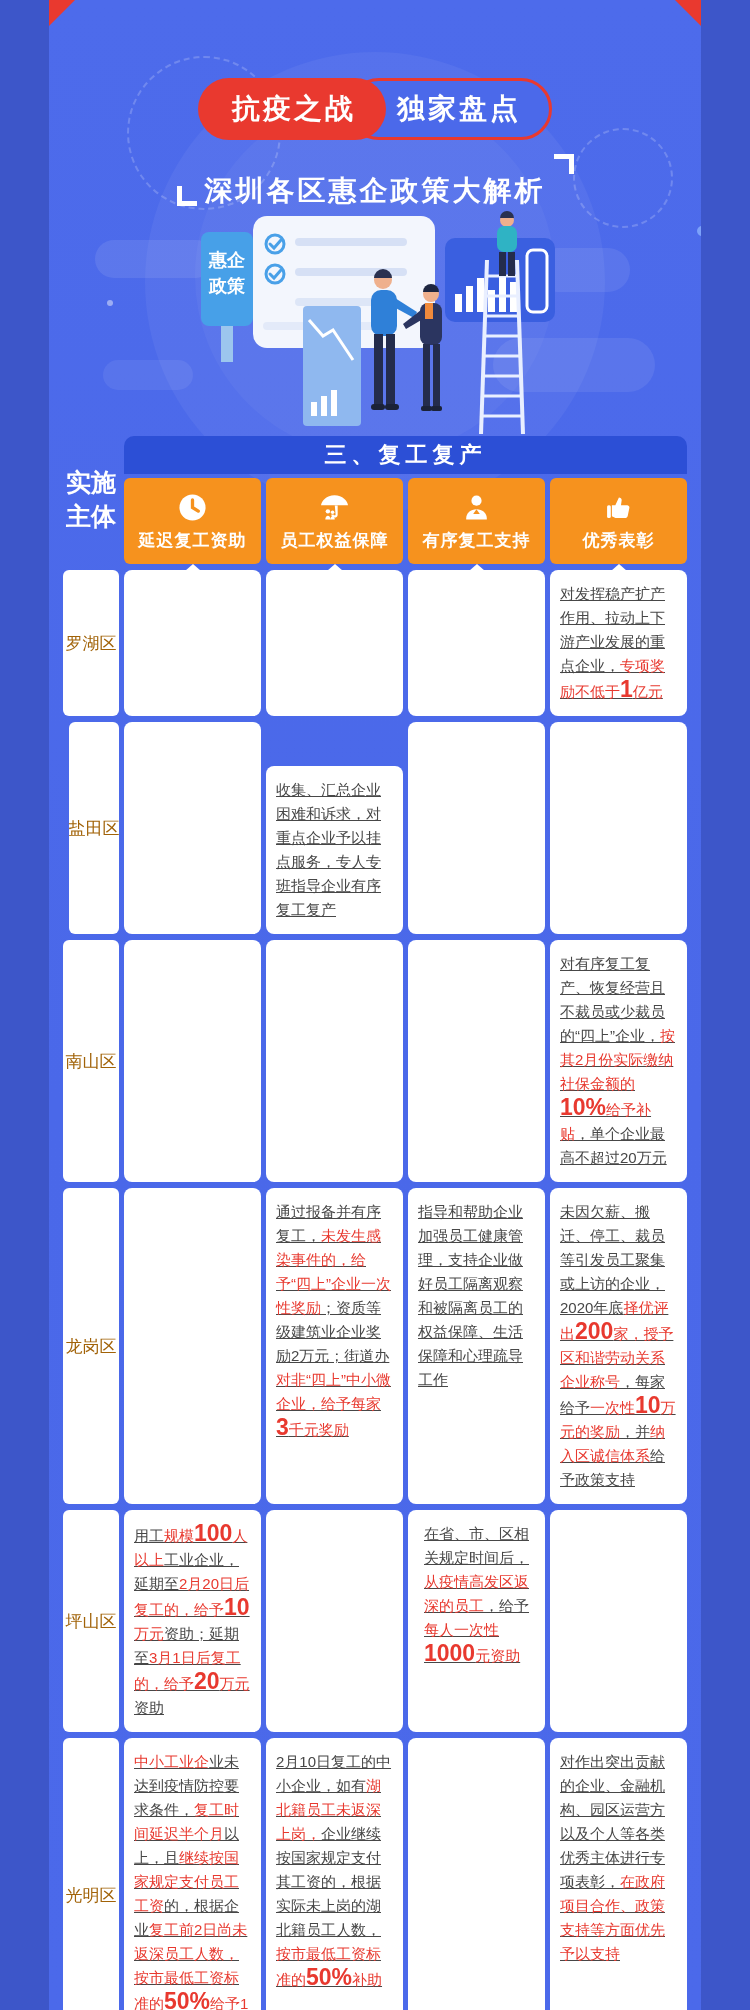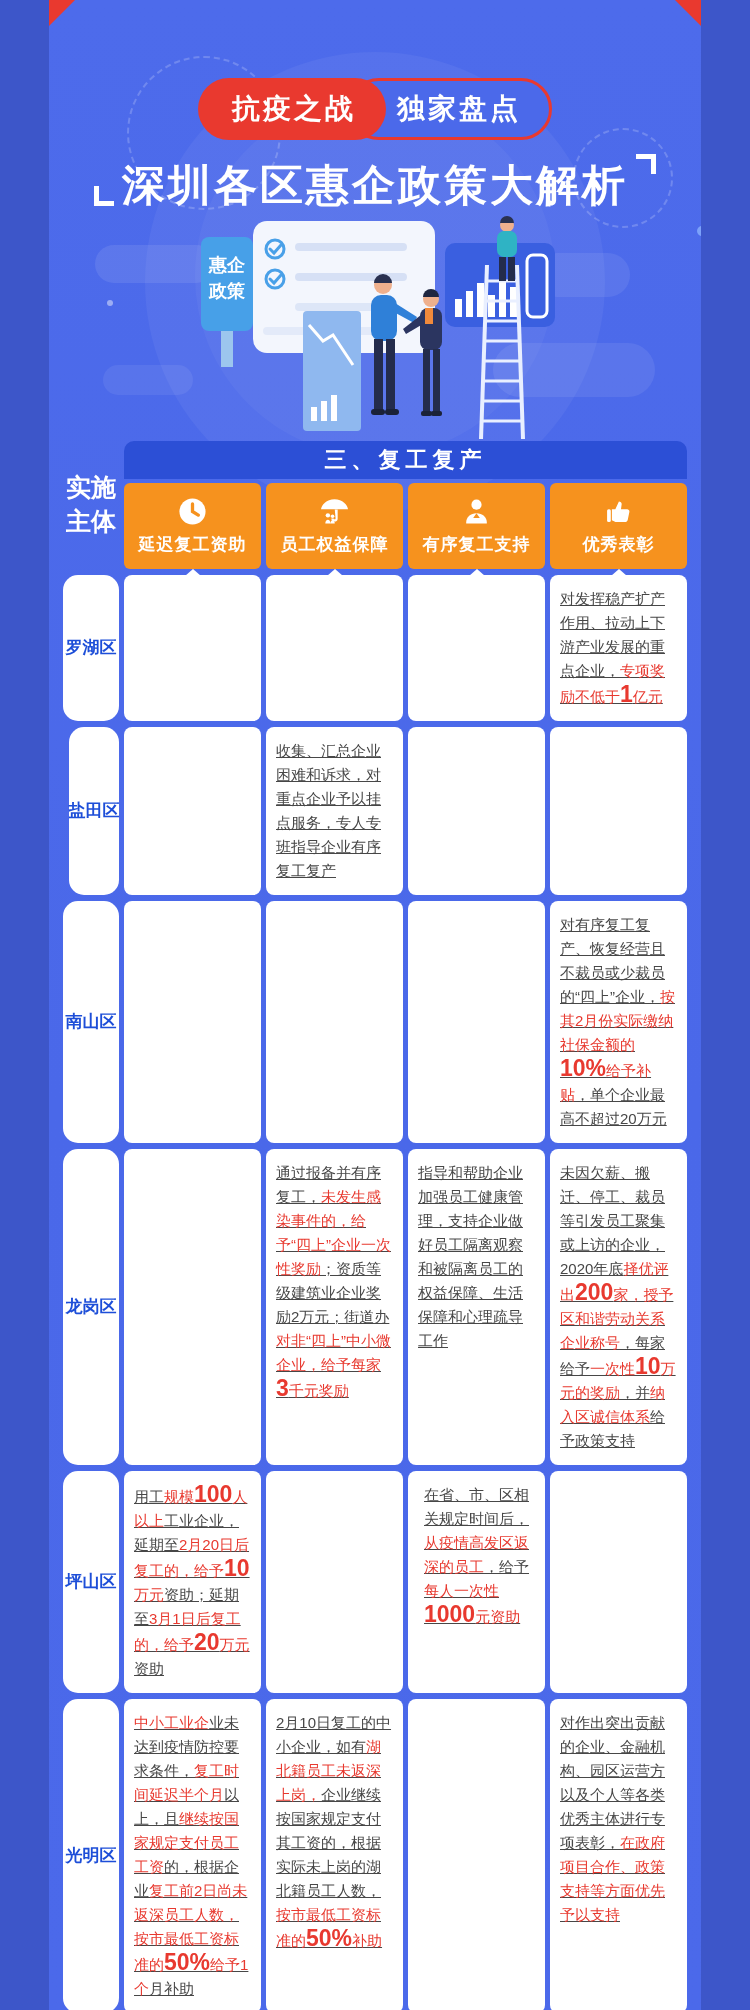--- a/index.html
+++ b/index.html
@@ -20,43 +20,43 @@
   .arc{position:absolute;border:2px dashed rgba(255,255,255,.20);border-radius:50%;}
   .arc1{left:78px;top:56px;width:150px;height:150px;}
   .arc2{right:28px;top:128px;width:96px;height:96px;}
   
   .badge-row{position:relative;display:flex;justify-content:center;padding-top:78px;}
   .badge-left{background:#e9392f;color:#fff;font-size:28px;font-weight:bold;letter-spacing:3px;
       padding:12px 30px 12px 34px;border-radius:32px;position:relative;z-index:2;}
   .badge-right{background:#4b69ea;border:3px solid #e9392f;color:#fff;font-size:28px;font-weight:bold;
       letter-spacing:3px;padding:9px 28px 9px 46px;border-radius:32px;margin-left:-38px;z-index:1;}
   
-  .title-row{text-align:center;margin-top:14px;color:#fff;font-size:43px;font-weight:bold;
+  .title-row{text-align:center;margin-top:14px;color:#fff;font-size:28px;font-weight:bold;
       letter-spacing:3px;position:relative;line-height:1.25;}
   .brk{display:inline-block;width:15px;height:15px;}
   .brk-bl{border-left:5px solid #fff;border-bottom:5px solid #fff;vertical-align:-6px;margin-right:8px;}
   .brk-tr{border-top:5px solid #fff;border-right:5px solid #fff;vertical-align:26px;margin-left:8px;}
   
   .illus{position:relative;height:226px;margin-top:2px;}
   .illus svg{position:absolute;left:50%;transform:translateX(-50%);top:0;}
   
   .table{margin:0 14px;position:relative;}
   .thead{display:grid;grid-template-columns:56px 1fr 1fr 1fr 1fr;gap:4px 5px;}
   .head-label{grid-row:1/3;grid-column:1;display:flex;align-items:center;justify-content:center;
       color:#fff;font-weight:bold;font-size:25px;line-height:1.35;text-align:center;}
   .band{grid-column:2/6;background:#2c4fd6;color:#fff;font-weight:bold;font-size:22px;letter-spacing:5px;
       display:flex;align-items:center;justify-content:center;border-radius:10px 10px 0 0;height:38px;}
   .col-head{background:#f6921e;border-radius:6px;height:86px;color:#fff;
       display:flex;flex-direction:column;align-items:center;justify-content:center;gap:5px;}
   .col-ico svg{width:33px;height:33px;display:block;}
   .col-lbl{font-size:17px;font-weight:bold;letter-spacing:1px;}
   .rows{margin-top:6px;display:flex;flex-direction:column;gap:6px;}
   .trow{display:grid;grid-template-columns:56px 1fr 1fr 1fr 1fr;gap:5px;}
-  .tlabel{background:#fff;border-radius:15px;display:flex;align-items:center;justify-content:center;
-      color:#1d4ed8;font-weight:bold;font-size:17px;white-space:nowrap;}
+  .tlabel{background:#fff;border-radius:6px;display:flex;align-items:center;justify-content:center;
+      color:#a16207;font-weight:normal;font-size:17px;white-space:nowrap;}
   .tcell{background:#fff;border-radius:8px;padding:12px 10px;font-size:15px;line-height:1.6;
       color:#474747;position:relative;text-align:left;text-decoration:underline;}
   .tcell.notch::before{content:"";position:absolute;top:-6px;left:50%;transform:translateX(-50%);
       border-left:8px solid transparent;border-right:8px solid transparent;border-bottom:7px solid #fff;}
   .seg-d{color:#474747;}
   .seg-r{color:#e8392f;}
   .seg-R{color:#e8392f;font-size:23px;font-weight:bold;line-height:1;}
   
   .qr-wrap{margin:18px auto 0;width:134px;height:134px;background:#fff;border-radius:4px;
       position:relative;display:flex;align-items:center;justify-content:center;}
@@ -232,21 +232,21 @@
         <div class="trow">
           <div class="tlabel" style="min-height: 128px;">罗湖区</div>
           <div class="tcell notch" style="min-height: 104px;"></div>
           <div class="tcell notch" style="min-height: 104px;"></div>
           <div class="tcell notch" style="min-height: 104px;"></div>
           <div class="tcell notch" style="min-height: 104px;"><span class="seg-d">对发挥稳产扩产作用、拉动上下游产业发展的重点企业，</span><span class="seg-r">专项奖励不低于</span><span class="seg-R">1</span><span class="seg-r">亿元</span></div>
         </div>
         <div class="trow">
           <div class="tlabel" style="min-height: 136px; margin-left: 6px;">盐田区</div>
           <div class="tcell" style="min-height: 112px;"></div>
-          <div class="tcell" style="min-height: 112px;"><span class="seg-d">收集、汇总企业困难和诉求，对重点企业予以挂点服务，专人专班指导企业有序复工复产</span></div>
+          <div class="tcell" style="min-height: 112px; margin-top: 44px;"><span class="seg-d">收集、汇总企业困难和诉求，对重点企业予以挂点服务，专人专班指导企业有序复工复产</span></div>
           <div class="tcell" style="min-height: 112px;"></div>
           <div class="tcell" style="min-height: 112px;"></div>
         </div>
         <div class="trow">
           <div class="tlabel" style="min-height: 206px;">南山区</div>
           <div class="tcell" style="min-height: 182px;"></div>
           <div class="tcell" style="min-height: 182px;"></div>
           <div class="tcell" style="min-height: 182px;"></div>
           <div class="tcell" style="min-height: 182px;"><span class="seg-d">对有序复工复产、恢复经营且不裁员或少裁员的“四上”企业，</span><span class="seg-r">按其2月份实际缴纳社保金额的</span><span class="seg-R">10%</span><span class="seg-r">给予补贴</span><span class="seg-d">，单个企业最高不超过20万元</span></div>
         </div>

